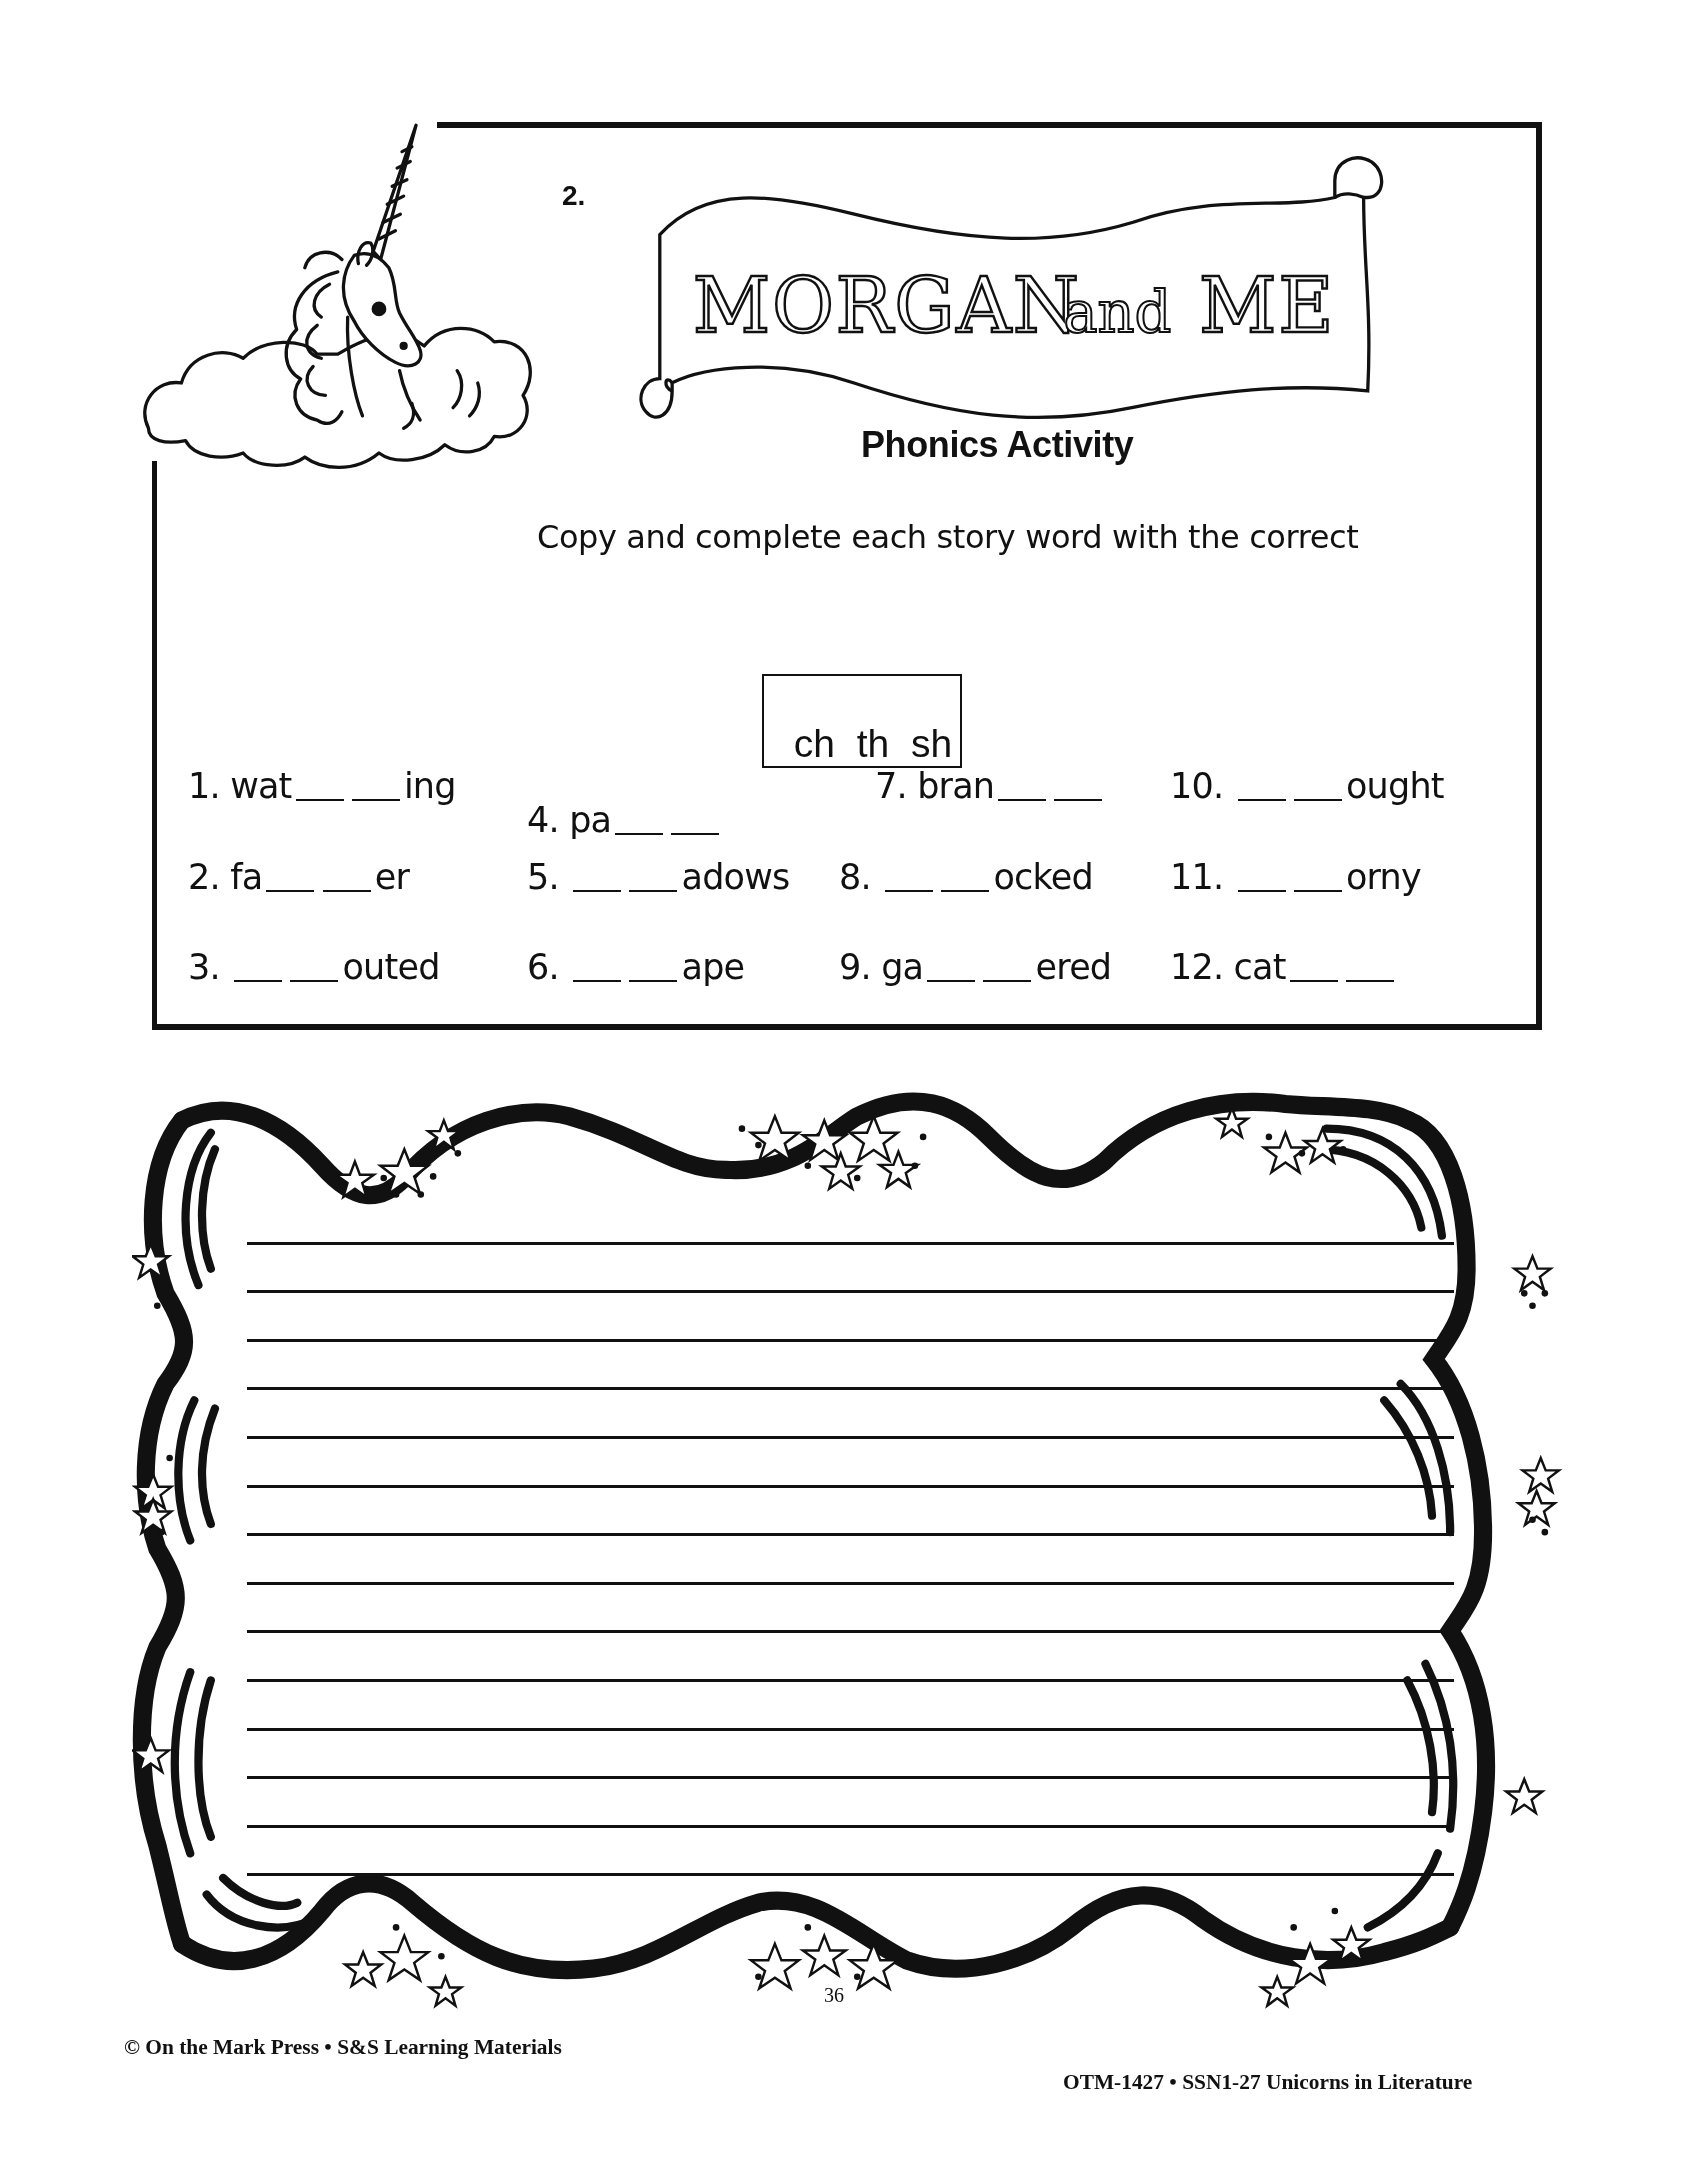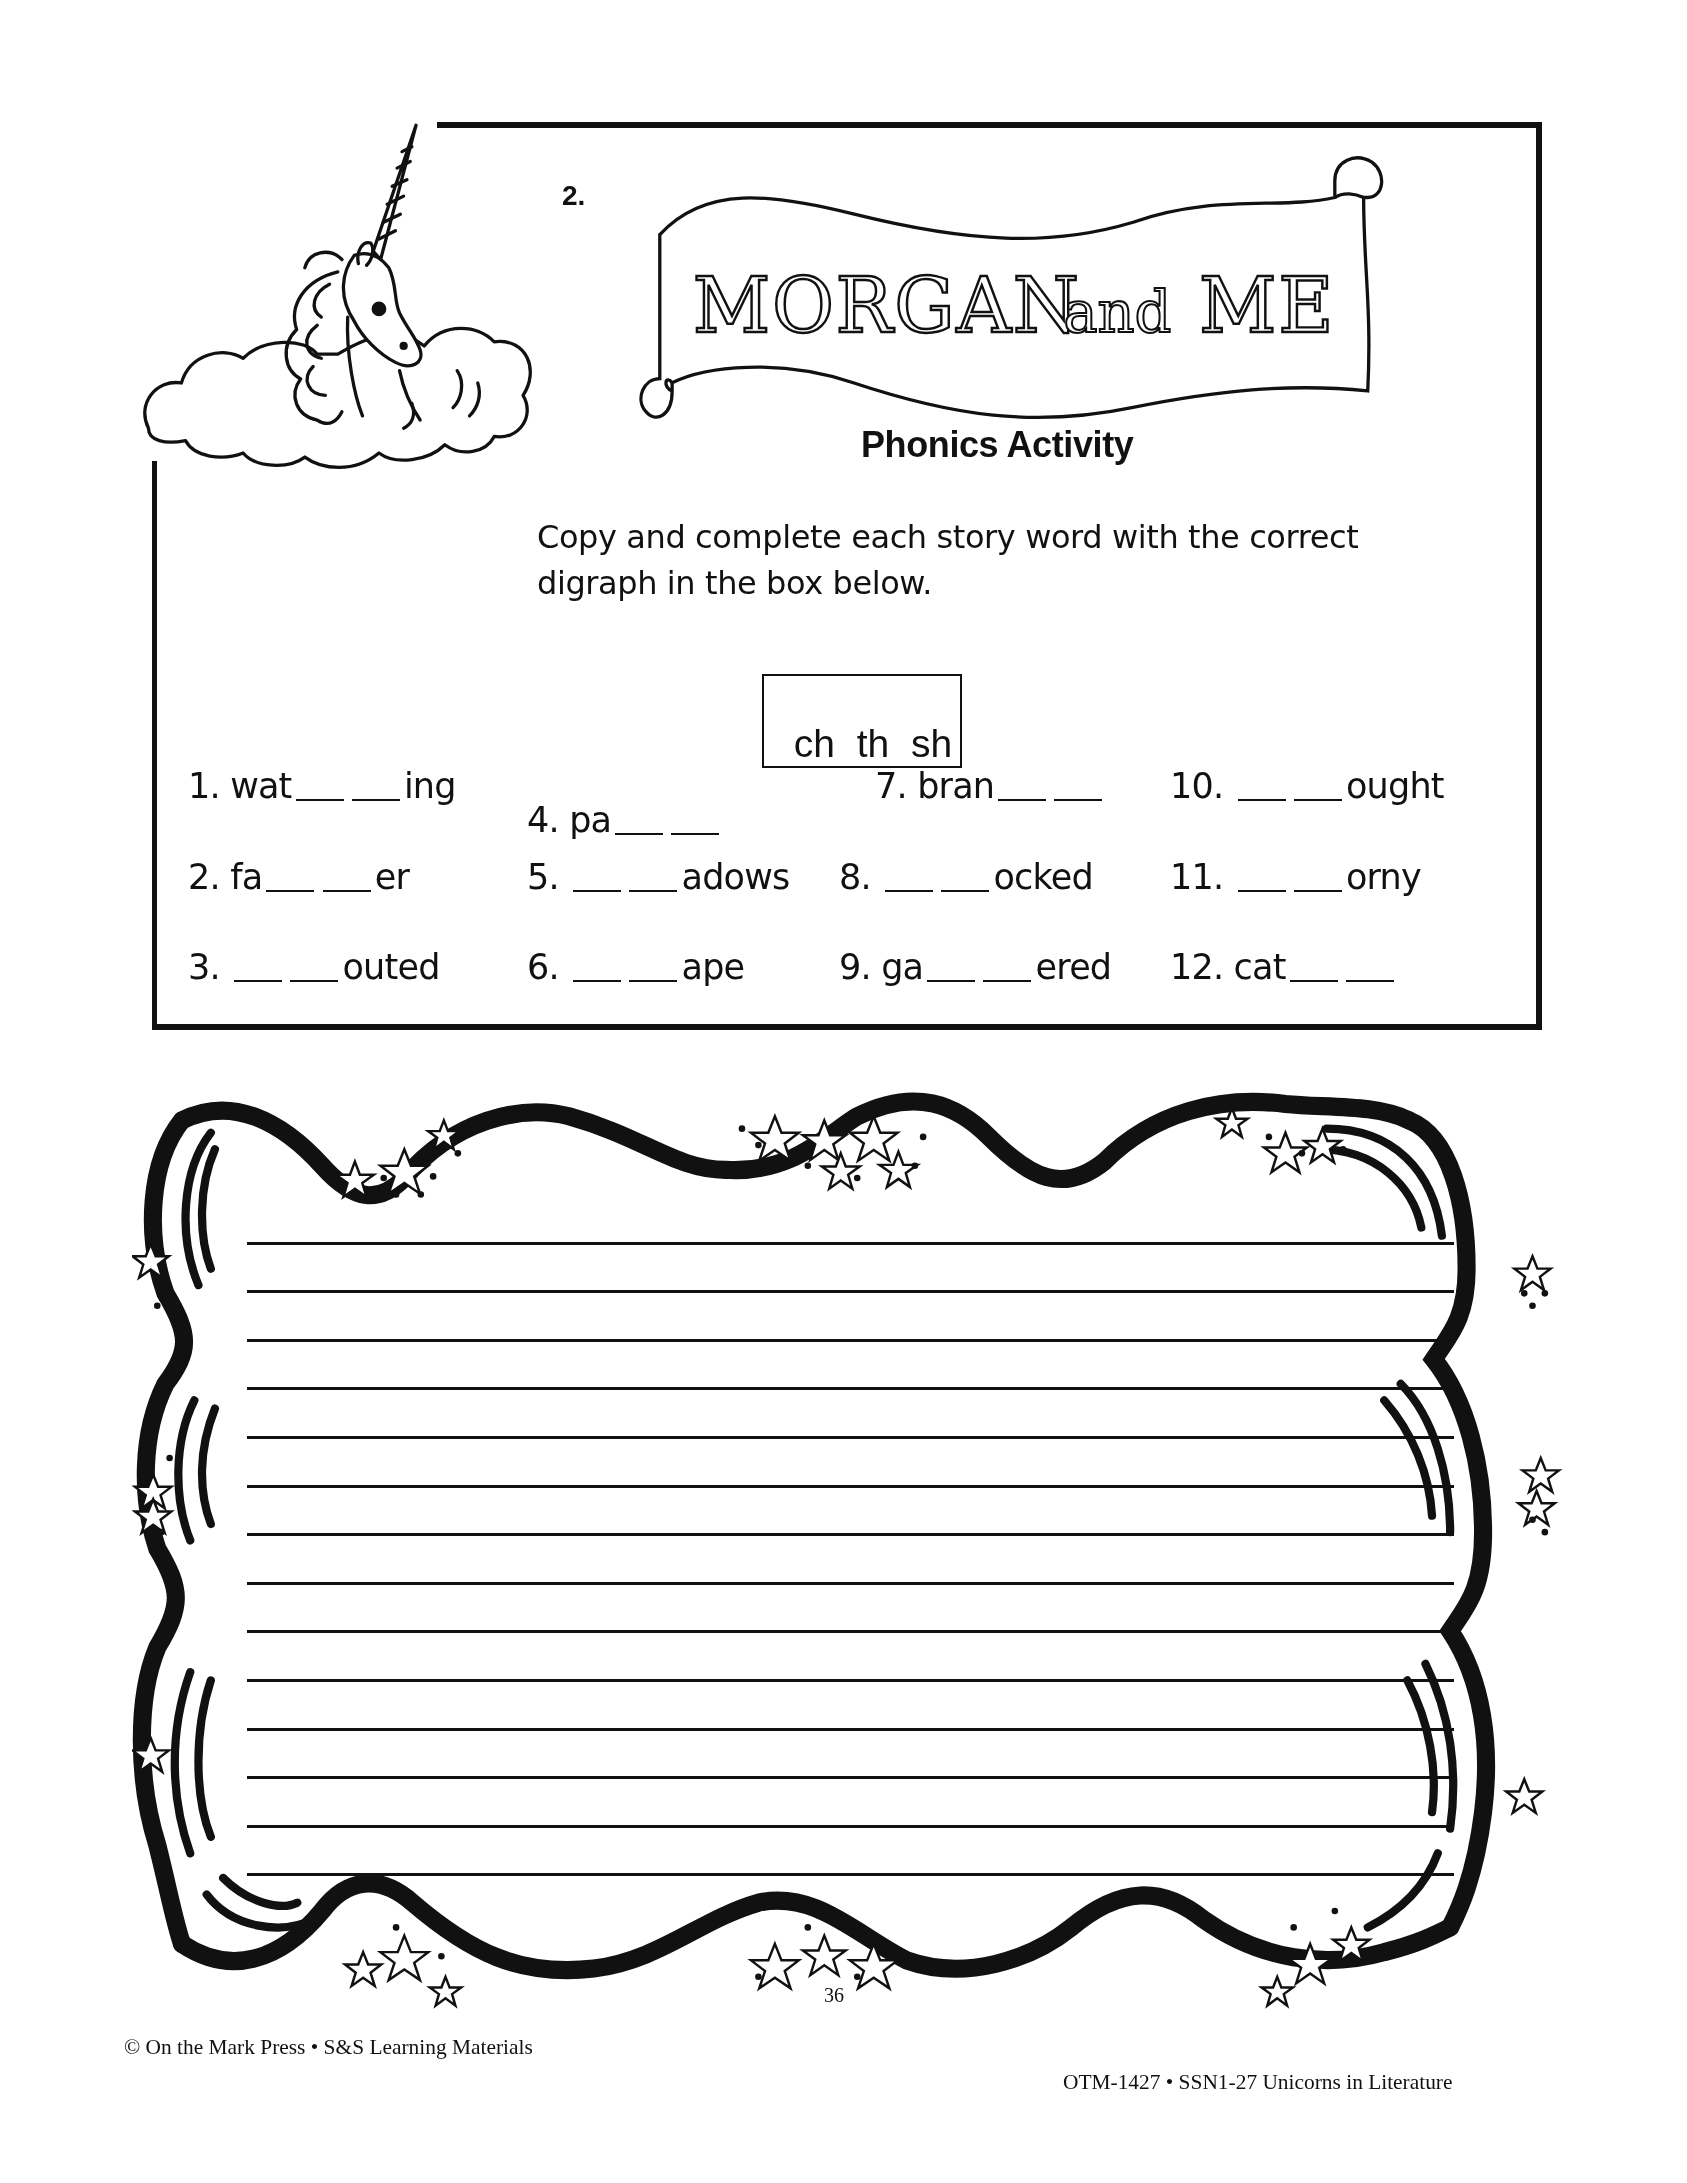--- a/index.html
+++ b/index.html
@@ -6,21 +6,21 @@
   body{width:1687px;height:2183px;position:relative;overflow:hidden;font-family:"DejaVu Sans","Liberation Sans",sans-serif;color:#111;}
   .abs{position:absolute;}
   .topbox-line{position:absolute;background:#111;}
   .num{font-family:"Liberation Sans",sans-serif;font-weight:bold;font-size:28px;}
   .phon{font-family:"Liberation Sans",sans-serif;font-weight:bold;font-size:36px;letter-spacing:-0.4px;}
   .instr{font-family:"DejaVu Sans",sans-serif;font-size:32px;line-height:46px;letter-spacing:-0.4px;}
   .digraph{border:2.5px solid #111;padding:1.6px 8.2px 0 8.2px;font-family:"Liberation Sans",sans-serif;font-weight:normal;font-size:39px;letter-spacing:0px;}
   .item{position:absolute;font-family:"DejaVu Sans",sans-serif;font-size:35px;white-space:nowrap;letter-spacing:-0.8px;}
   .blank{display:inline-block;width:48px;border-bottom:2.5px solid #111;margin:0 4.1px;height:0.8px;vertical-align:-3.3px;}
   .wline{position:absolute;left:247px;width:1207px;height:2.5px;background:#111;}
-  .footer{position:absolute;top:2035px;font-family:"Liberation Serif",serif;font-weight:normal;font-size:21.4px;white-space:nowrap;}
+  .footer{position:absolute;top:2035px;font-family:"Liberation Serif",serif;font-weight:bold;font-size:21.4px;white-space:nowrap;}
   .pagenum{position:absolute;top:1984px;font-family:Liberation Serif, serif;font-size:20px;}
   .title-text{font-family:"DejaVu Serif",serif;font-size:92px;fill:#fff;stroke:#111;stroke-width:3;letter-spacing:2px;}
   .title-small{font-family:"DejaVu Serif",serif;font-size:70px;fill:#fff;stroke:#111;stroke-width:2.5;}
 </style>
 </head>
 <body>
 
 <div>
   <div class="topbox-line" style="left:437px;top:122px;width:1104px;height:5.8px;"></div>
   <div class="topbox-line" style="left:1536px;top:122px;width:5.8px;height:908px;"></div>
@@ -66,21 +66,20 @@
   </g>
   <text class="title-text" x="65" y="228">MORGAN</text>
   <text class="title-small" x="515" y="228">and</text>
   <text class="title-text" x="680" y="228">ME</text>
 </svg>
 
 <div class="abs phon" style="left:861px;top:424px;">Phonics Activity</div>
 
 <div class="abs instr" style="left:537px;top:514px;">
   <div>Copy and complete each story word with the correct</div>
-  <div>digraph in the box below.</div>
 </div>
 
 <div class="abs digraph" style="left:762px;top:674px;white-space:pre;">
   <span>ch  th  sh</span>
 </div>
 
 <div>
 
   <div class="item" style="left:188px;top:766px;">
     <span>1.</span>

